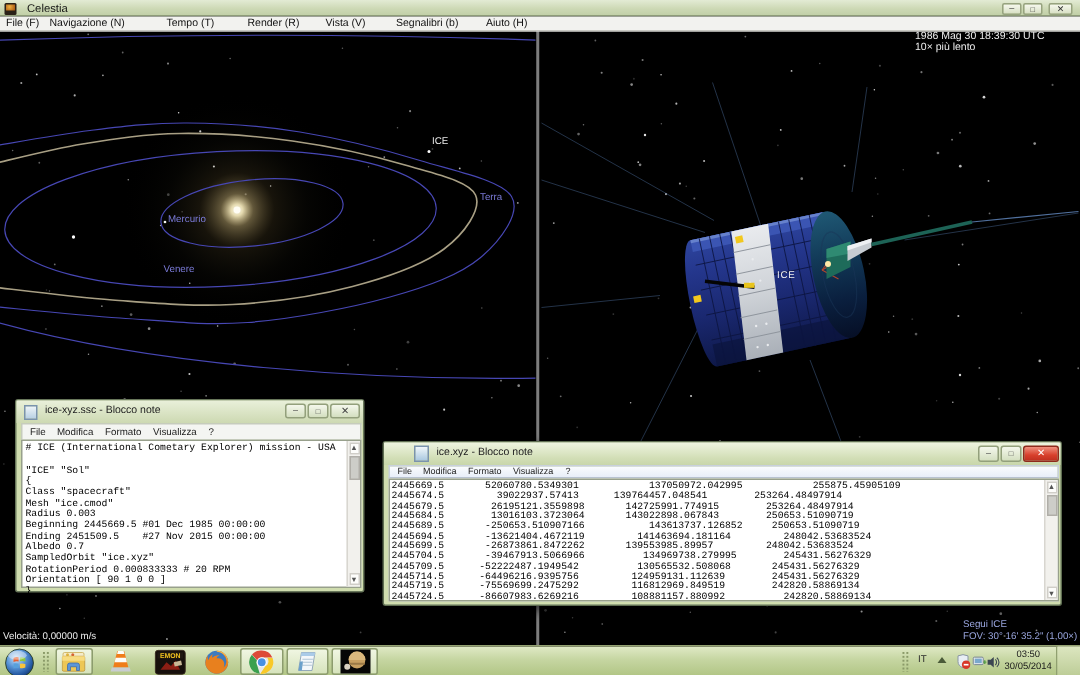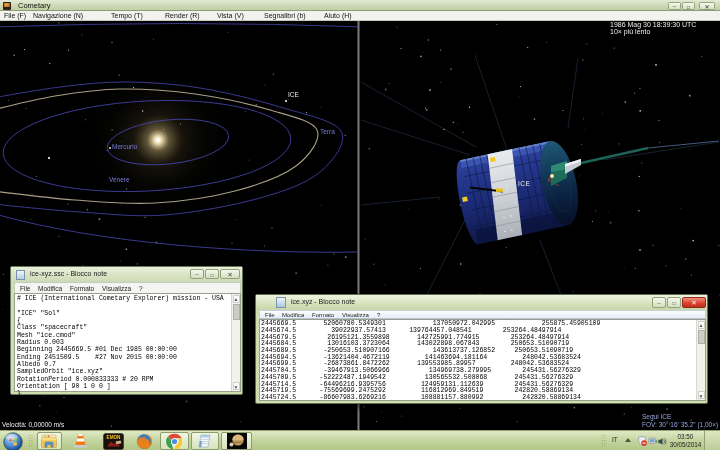--- a/index.html
+++ b/index.html
@@ -341,21 +341,21 @@
 <div class="abs" style="z-index:2;left:288px;top:91px;color:#e8e8e8;font-size:6.5px">ICE</div>
 <div class="abs" style="z-index:2;left:518px;top:180px;color:#f0f0f0;font-size:6.5px;letter-spacing:0.5px">ICE</div>
 <div class="abs" style="z-index:2;left:610px;top:20.5px;color:#ededed;font-size:7px;line-height:7.5px">1986 Mag 30 18:39:30 UTC<br>10× più lento</div>
 <div class="abs" style="z-index:2;left:2px;top:420.5px;color:#ededed;font-size:6.5px">Velocità: 0,00000 m/s</div>
 <div class="abs" style="z-index:2;left:642px;top:413px;color:#98a4dc;font-size:6.5px;line-height:7.5px">Segui ICE<br>FOV: 30° 16' 35.2" (1,00×)</div>
 
 <div class="abs" style="z-index:5;left:0;top:0;width:720px;height:10.5px;background:linear-gradient(#e3ebd4,#ccd8b4 60%,#c2d0a8);border-bottom:1px solid #8e9c78">
  <div class="abs" style="left:3px;top:1.5px;width:8px;height:8px;background:#2a2118;border-radius:1px">
    <div class="abs" style="left:1px;top:1px;width:6px;height:4px;background:radial-gradient(circle at 40% 40%,#f0b040,#a05010)"></div>
  </div>
- <div class="abs" style="left:18px;top:0.5px;font-size:7.5px;color:#111">Cometary</div>
+ <div class="abs" style="left:18px;top:0.5px;font-size:7.5px;color:#111">Celestia</div>
  <div class="abs" style="left:668px;top:1.5px;width:13px;height:8px;background:linear-gradient(#f6f8ee,#d8e0c4);border:0.5px solid #97a37f;border-radius:1.5px;font-size:6px;color:#333;text-align:center;line-height:7px">–</div>
  <div class="abs" style="left:682px;top:1.5px;width:13px;height:8px;background:linear-gradient(#f6f8ee,#d8e0c4);border:0.5px solid #97a37f;border-radius:1.5px;font-size:5px;color:#333;text-align:center;line-height:8px">□</div>
  <div class="abs" style="left:699px;top:1.5px;width:16px;height:8px;background:linear-gradient(#f6f8ee,#d8e0c4);border:0.5px solid #97a37f;border-radius:1.5px;font-size:6px;color:#333;text-align:center;line-height:8px">✕</div>
 </div>
 
 <div class="abs" style="z-index:5;left:0;top:11px;width:720px;height:9.5px;background:#f2f2ef;border-bottom:1px solid #c8c8c2;font-size:7px;color:#111">
  <span class="abs" style="left:4px;top:1px">File (F)</span>
  <span class="abs" style="left:33px;top:1px">Navigazione (N)</span>
  <span class="abs" style="left:111px;top:1px">Tempo (T)</span>
  <span class="abs" style="left:165px;top:1px">Render (R)</span>

